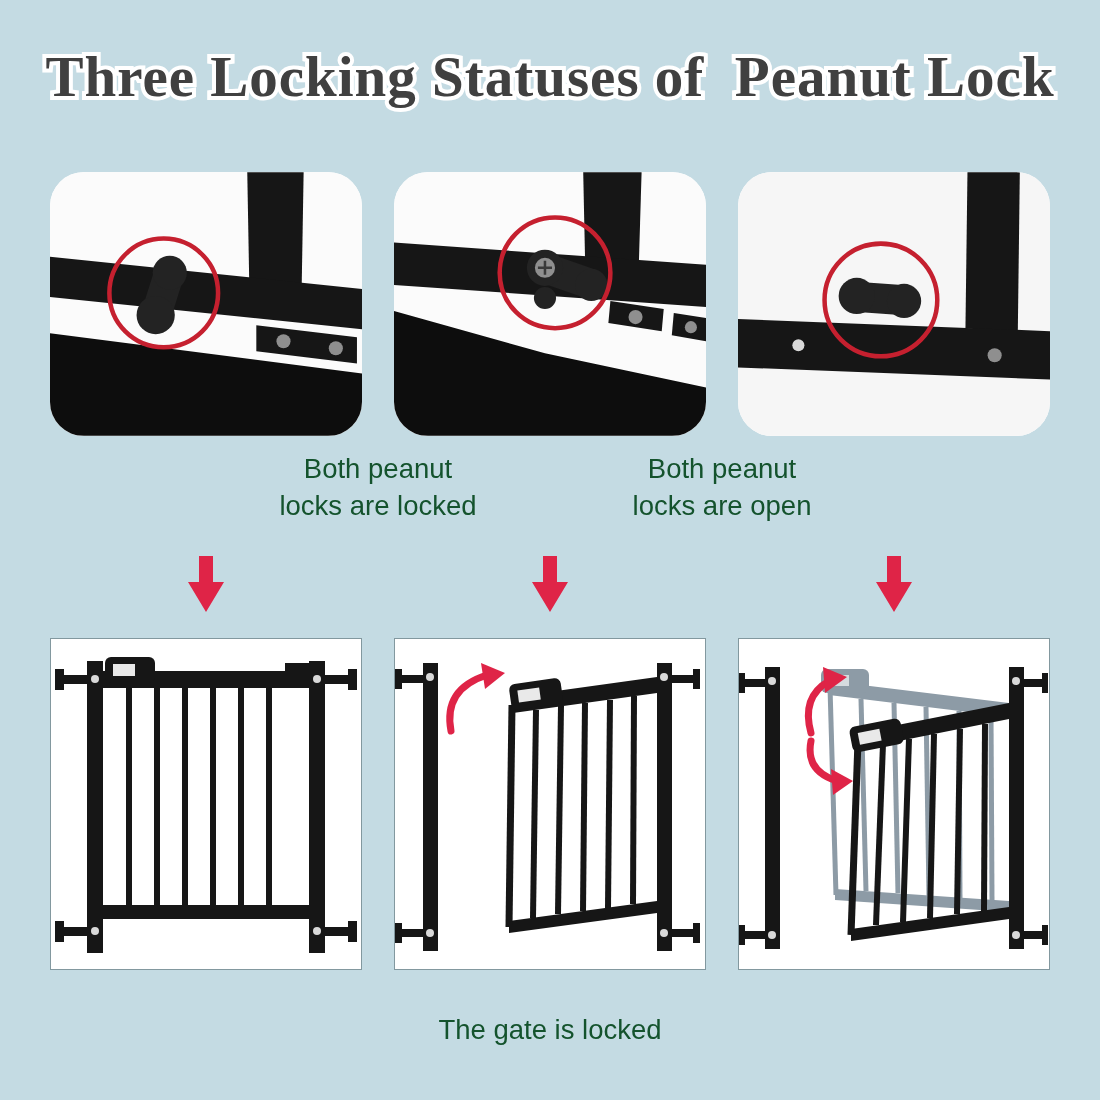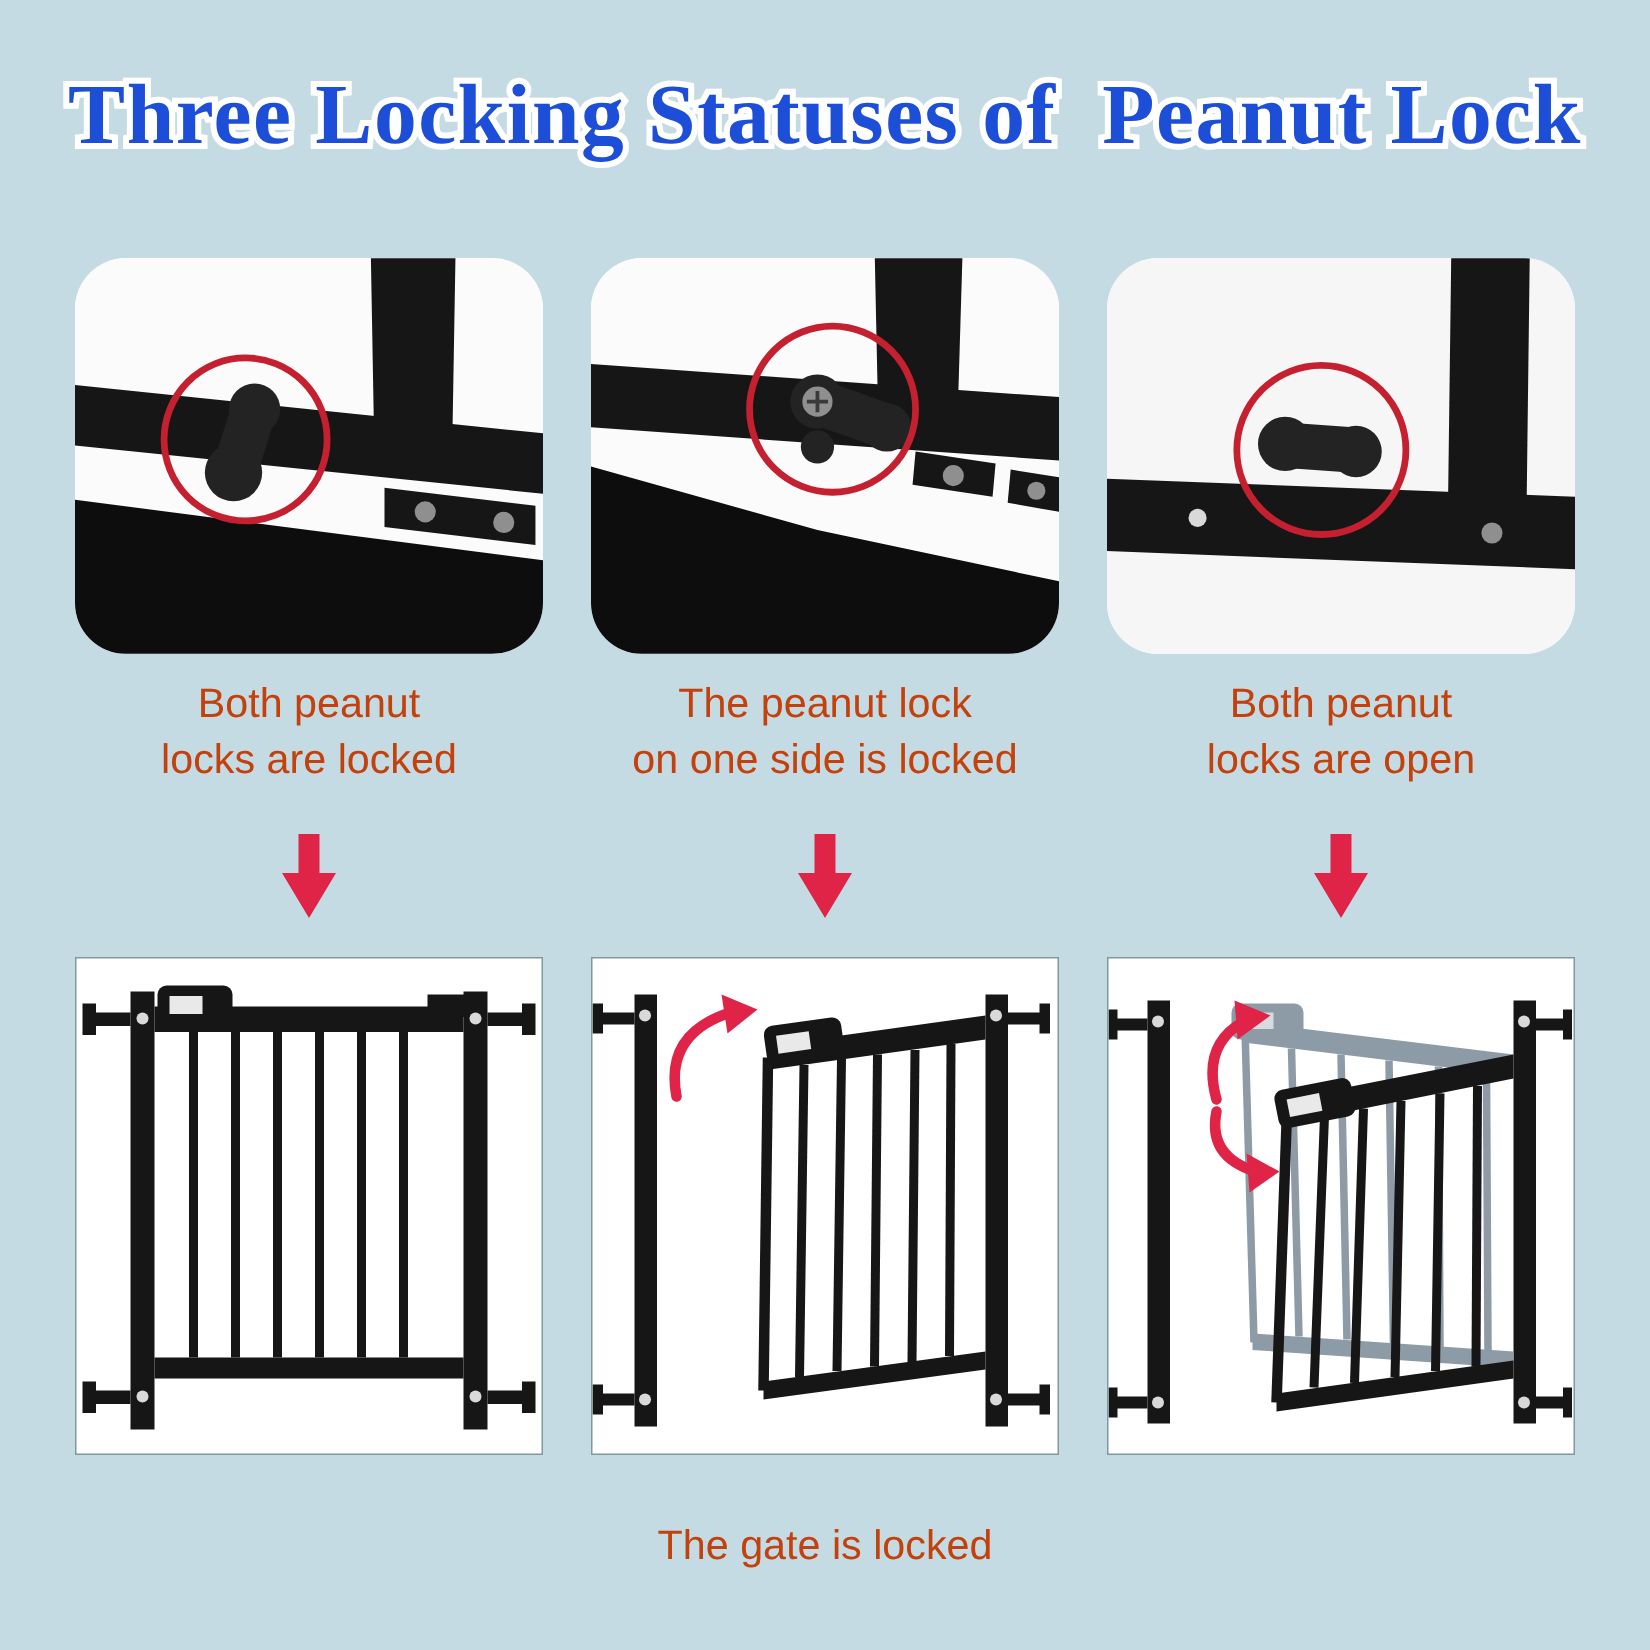--- a/index.html
+++ b/index.html
@@ -3,34 +3,34 @@
 <meta charset="utf-8">
 <style>
   * { margin:0; padding:0; box-sizing:border-box; }
   html,body { width:1100px; height:1100px; }
   body { background:var(--background,#c4dbe3); font-family:"Liberation Sans", sans-serif; }
   .page { position:relative; width:1100px; height:1100px; overflow:hidden; }
 
   .title {
     position:absolute; top:44px; left:0; width:100%;
     text-align:center; font-family:"Liberation Serif", serif;
-    font-weight:900; font-size:57px; letter-spacing:1px; color:#1d4ed8;
+    font-weight:900; font-size:57px; letter-spacing:1px; color:#404040;
     -webkit-text-stroke:8px #fff; paint-order:stroke fill; white-space:pre;
   }
 
   .cols { position:absolute; left:0; width:100%; display:flex; justify-content:center; gap:32px; }
 
   .photos { top:172px; }
   .photo-panel { width:312px; height:264px; border-radius:34px; overflow:hidden; background:#fff; }
   .photo-panel svg { display:block; width:100%; height:100%; }
 
   .captions { top:450px; }
   .caption, .gate-caption {
     width:312px; text-align:center; font-size:27.5px; font-weight:500;
-    color:#c2410c; white-space:pre-line; line-height:1.35;
+    color:#14532d; white-space:pre-line; line-height:1.35;
   }
   .gate-caption { height:80px; display:flex; align-items:center; justify-content:center; }
 
   .arrows { top:556px; }
   .arrow-cell { width:312px; display:flex; justify-content:center; }
 
   .gates { top:638px; }
   .gate-panel { width:312px; height:332px; background:#fff; border:1px solid #82989f; }
   .gate-panel svg { display:block; width:100%; height:100%; }
 
@@ -115,22 +115,20 @@
         <circle class="screw-lt" cx="60" cy="172" r="6"></circle>
         <circle class="screw" cx="255" cy="182" r="7"></circle>
         <circle class="red-ring" cx="142" cy="127" r="56"></circle>
       </svg>
     </div>
   </div>
 
   <div class="cols captions">
     <div class="caption">Both peanut
 locks are locked</div>
-    <div class="caption">The peanut lock
-on one side is locked</div>
     <div class="caption">Both peanut
 locks are open</div>
   </div>
 
   <div class="cols arrows">
     <div class="arrow-cell">
       <svg width="42" height="58" viewBox="0 0 42 58">
         <polygon class="red-fill" points="14,0 28,0 28,26 39,26 21,56 3,26 14,26"></polygon>
       </svg>
     </div>

